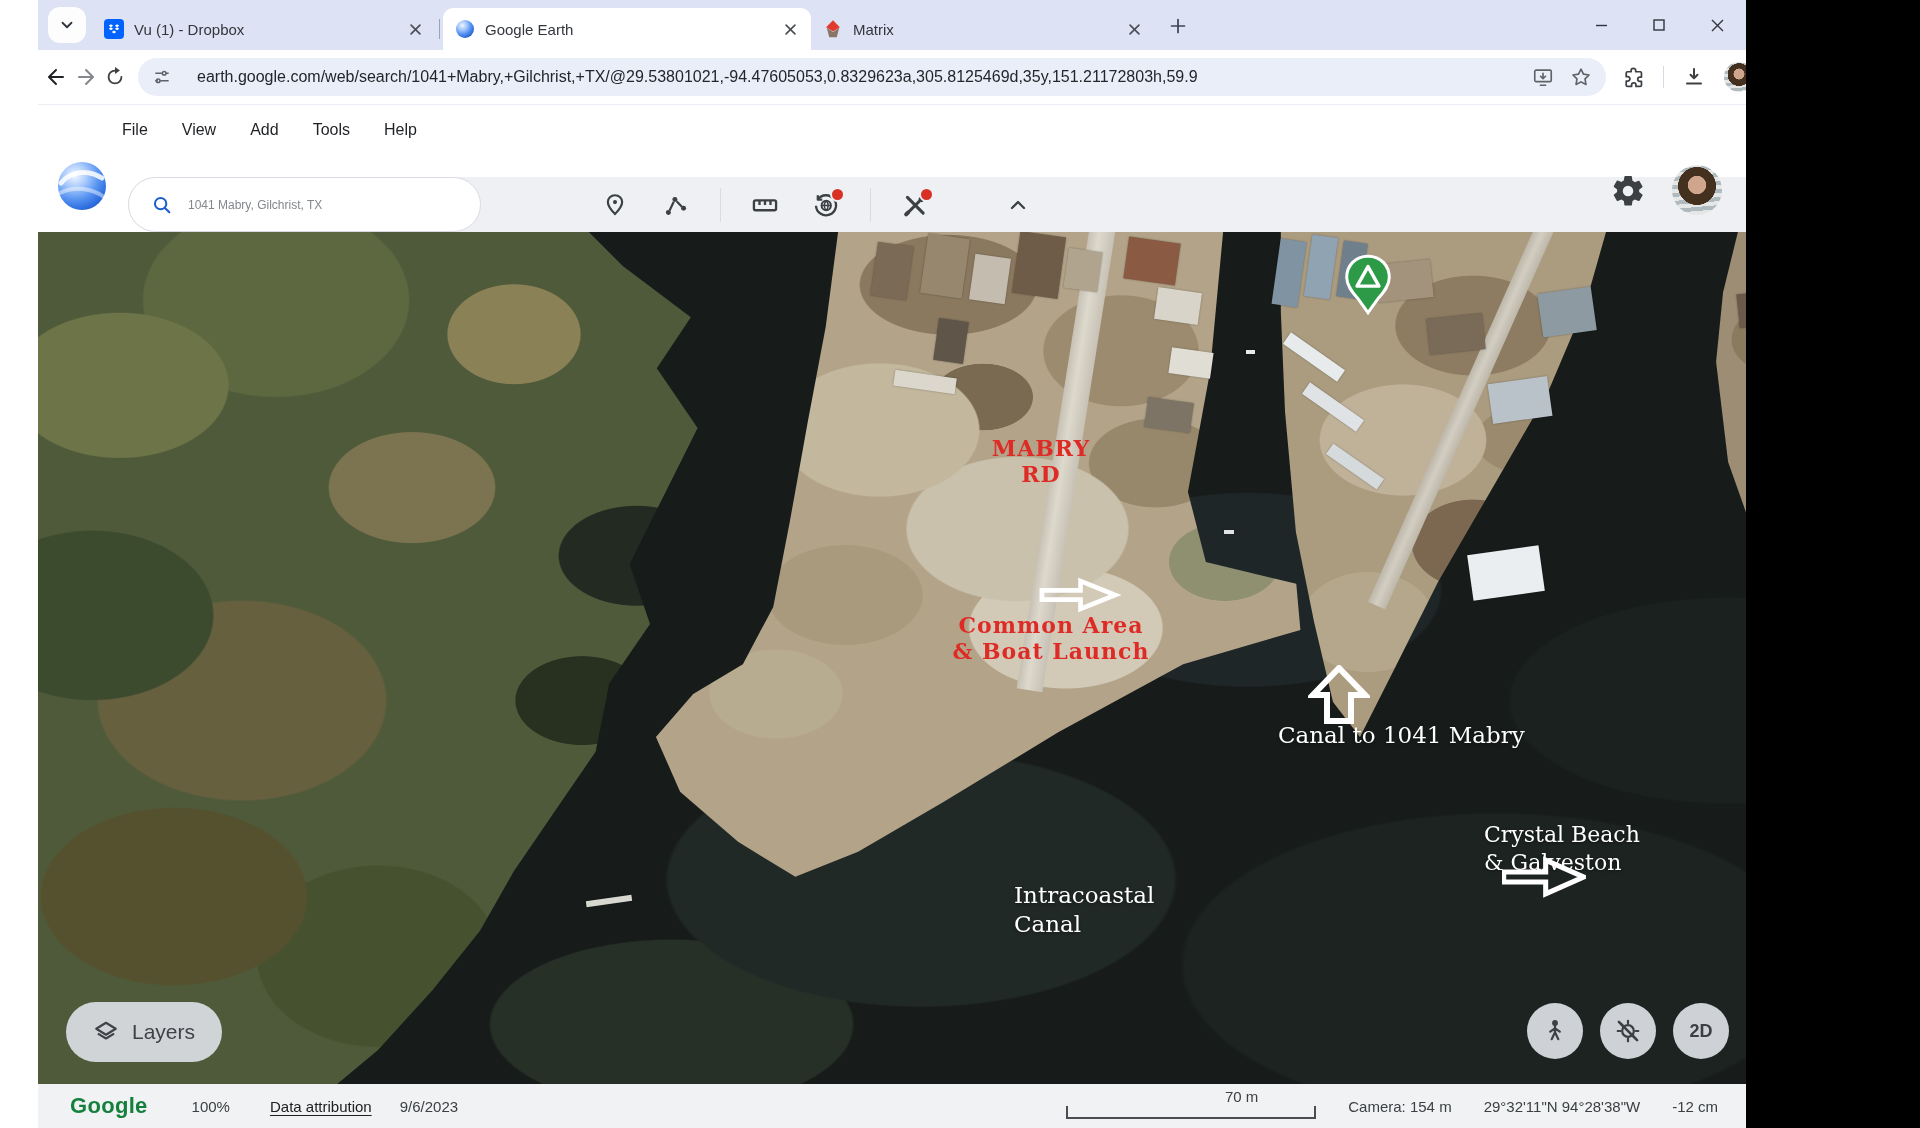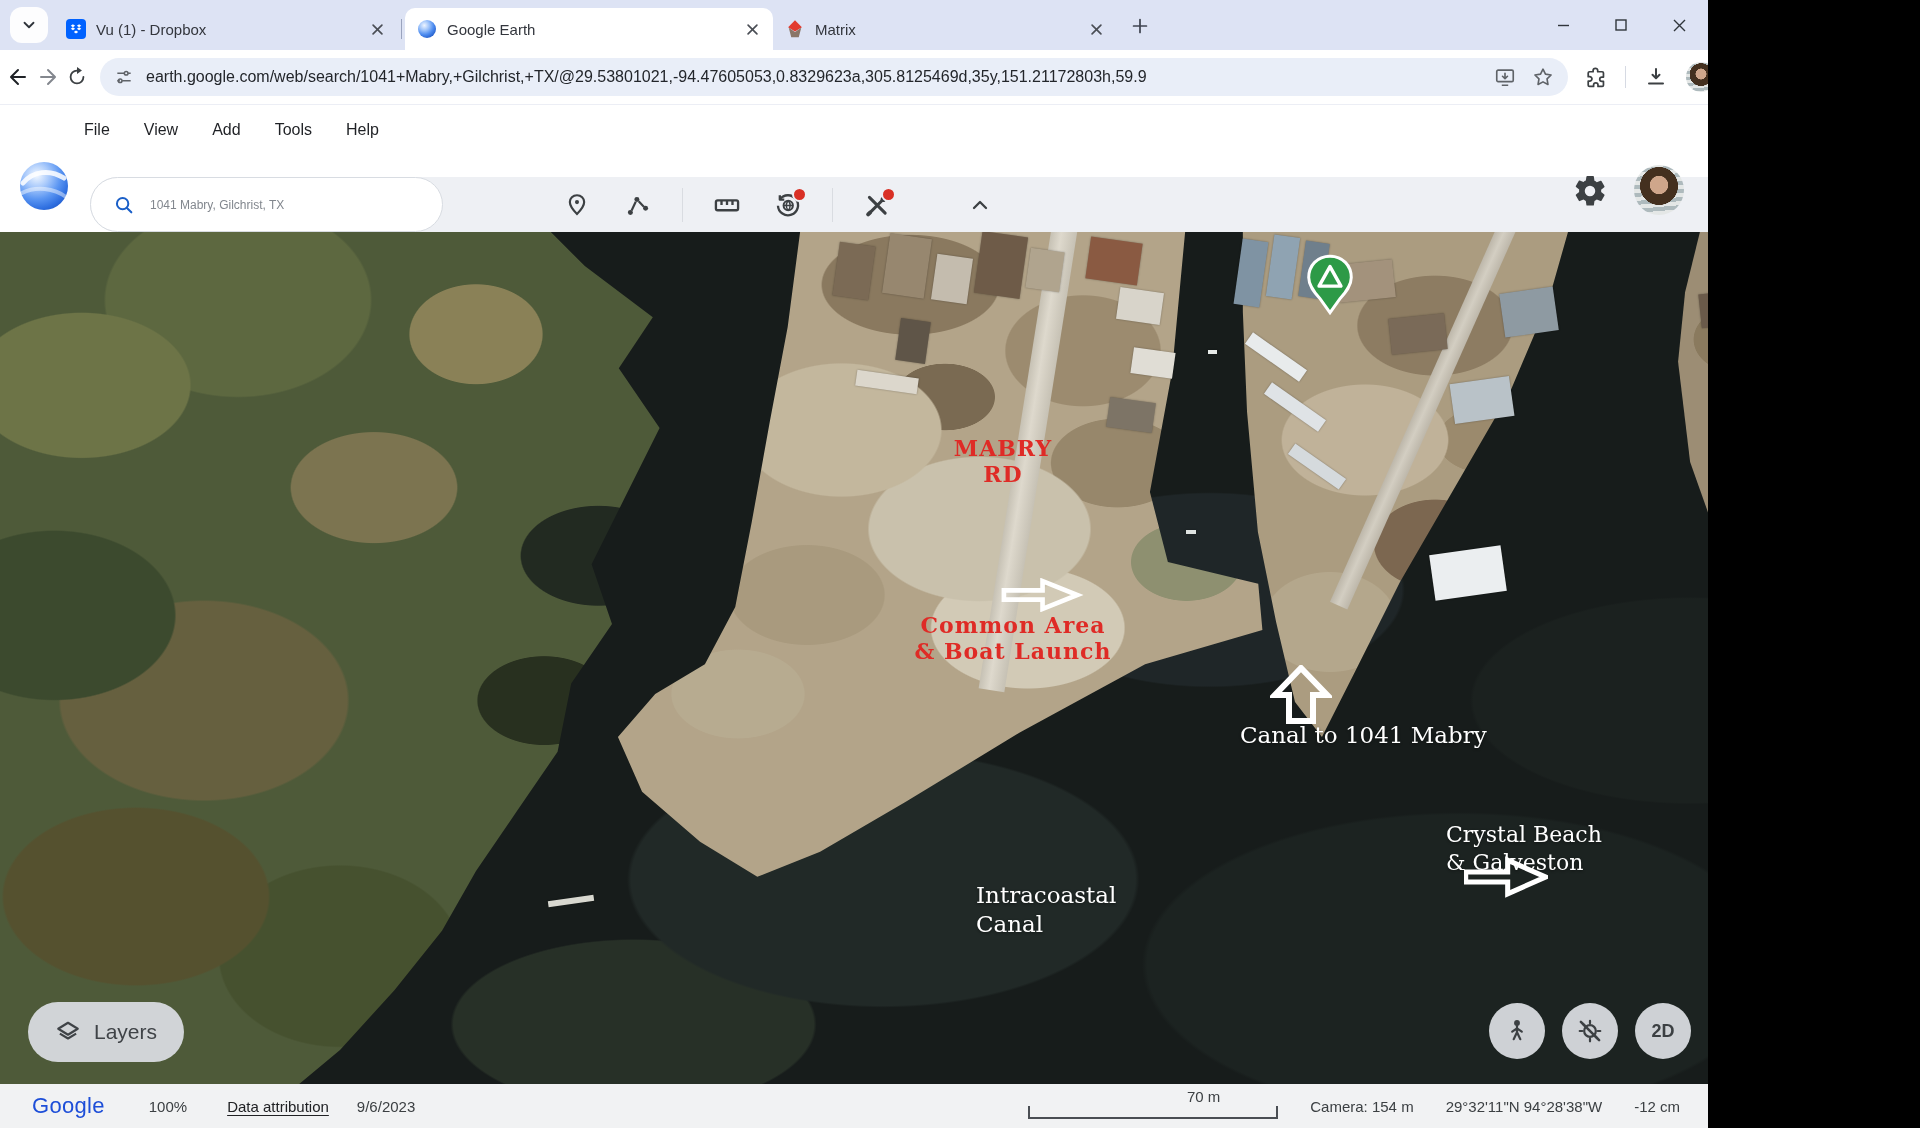--- a/index.html
+++ b/index.html
@@ -1,17 +1,17 @@
 <!DOCTYPE html>
 <html><head>
 <meta charset="utf-8">
 <style>
   html,body{margin:0;padding:0;background:#000;}
   .screen{position:relative;width:1708px;height:1128px;overflow:hidden;
-    font-family:"Liberation Sans",sans-serif;background:#fff;}
+    font-family:"Liberation Sans",sans-serif;background:#fff;padding-left:38px;}
   svg{display:block}
 
   
   .tabstrip{position:relative;height:50px;background:#dde3f4;display:flex;align-items:flex-end;}
   .tabsearch{width:38px;height:36px;margin:0 6px 7px 10px;background:#fdfdfe;border-radius:12px;
     display:flex;align-items:center;justify-content:center;cursor:pointer;}
   .tab{height:42px;display:flex;align-items:center;gap:10px;padding:0 10px 0 12px;
     width:344px;box-sizing:border-box;border-radius:10px 10px 0 0;position:relative;}
   .tab.active{background:#fff;width:368px;}
   .tab .title{font-size:15px;color:#33363d;white-space:nowrap;overflow:hidden;flex:1;}
@@ -21,21 +21,21 @@
   .newtab{width:30px;height:30px;margin:0 0 9px 8px;display:flex;align-items:center;justify-content:center;cursor:pointer;}
   .wincontrols{position:absolute;right:0;top:0;height:50px;display:flex;align-items:center;}
   .winbtn{width:58px;height:50px;display:flex;align-items:center;justify-content:center;cursor:pointer;}
   .dropbox-chip{width:20px;height:20px;border-radius:4px;background:#0062ff;display:flex;align-items:center;justify-content:center;}
 
   
   .toolbar{height:55px;background:#fff;display:flex;align-items:center;border-bottom:1px solid #eceef5;box-sizing:border-box;}
   .navbtn{width:42px;height:42px;border-radius:50%;display:flex;align-items:center;justify-content:center;margin-left:6px;cursor:pointer;}
   .urlbar{flex:0 0 auto;width:1468px;height:38px;margin-left:12px;background:#e9eef8;border-radius:19px;
     display:flex;align-items:center;padding:0 14px;box-sizing:border-box;overflow:hidden;}
-  .urltext{font-size:16px;color:#23262b;white-space:nowrap;overflow:hidden;flex:1;margin-left:12px;}
+  .urltext{font-size:16px;color:#23262b;white-space:nowrap;overflow:hidden;flex:1;margin-left:25px;}
   .urlbar .trail{display:flex;align-items:center;gap:16px;margin-left:10px;}
   .tbicon{display:flex;align-items:center;justify-content:center;cursor:pointer;}
   .tb-right{display:flex;align-items:center;gap:18px;margin-left:16px;}
   .vdiv{width:1px;height:22px;background:#d6dae3;}
   .avatar-sm{width:30px;height:30px;border-radius:50%;cursor:pointer;
     background:#b9c4c6;
     background-image:
       radial-gradient(circle at 50% 40%, #cfa68b 0 23%, rgba(0,0,0,0) 24%),
       radial-gradient(circle at 50% 42%, #44301f 22% 49%, rgba(0,0,0,0) 50%),
       repeating-linear-gradient(175deg,#e4e7e6 0 3px,#aebabd 3px 6px);}
@@ -144,21 +144,21 @@
     color:#3f4347;font-size:21px;cursor:pointer;}
   .mapctl{position:absolute;top:771px;width:56px;height:56px;border-radius:50%;
     background:rgba(216,219,223,.95);display:flex;align-items:center;justify-content:center;cursor:pointer;}
   .c-peg{left:1489px;} .c-sun{left:1562px;} .c-2d{left:1635px;font-size:18px;font-weight:bold;color:#3c4043;} .c-compass{left:1708px;}
   .zoompill{position:absolute;left:1777px;top:771px;width:120px;height:56px;border-radius:28px;
     background:rgba(216,219,223,.95);display:flex;align-items:center;justify-content:space-around;}
   .zbtn{width:44px;height:44px;display:flex;align-items:center;justify-content:center;cursor:pointer;}
 
   
   .statusbar{height:44px;background:#f1f2f3;display:flex;align-items:center;font-size:15px;color:#3c4043;}
-  .sb-google{margin-left:32px;font-size:22px;font-weight:400;letter-spacing:.3px;color:#1d4ed8;}
+  .sb-google{margin-left:32px;font-size:22px;font-weight:700;letter-spacing:.3px;color:#15803d;}
   .sb-zoom{margin-left:44px;}
   .sb-attr{margin-left:40px;color:#202124;text-decoration:underline;text-underline-offset:3px;cursor:pointer;}
   .sb-date{margin-left:28px;}
   .sb-right{margin-left:auto;display:flex;align-items:center;gap:32px;padding-right:28px;}
   .scalebar{position:relative;width:250px;height:30px;}
   .scalebar .lbl{position:absolute;right:58px;top:-3px;font-size:15px;color:#3c4043;}
   .scalebar .bar{position:absolute;left:0;right:0;bottom:2px;height:11px;
     border-left:2px solid #4a4e53;border-right:2px solid #4a4e53;border-bottom:2px solid #4a4e53;}
 </style>
 </head>

